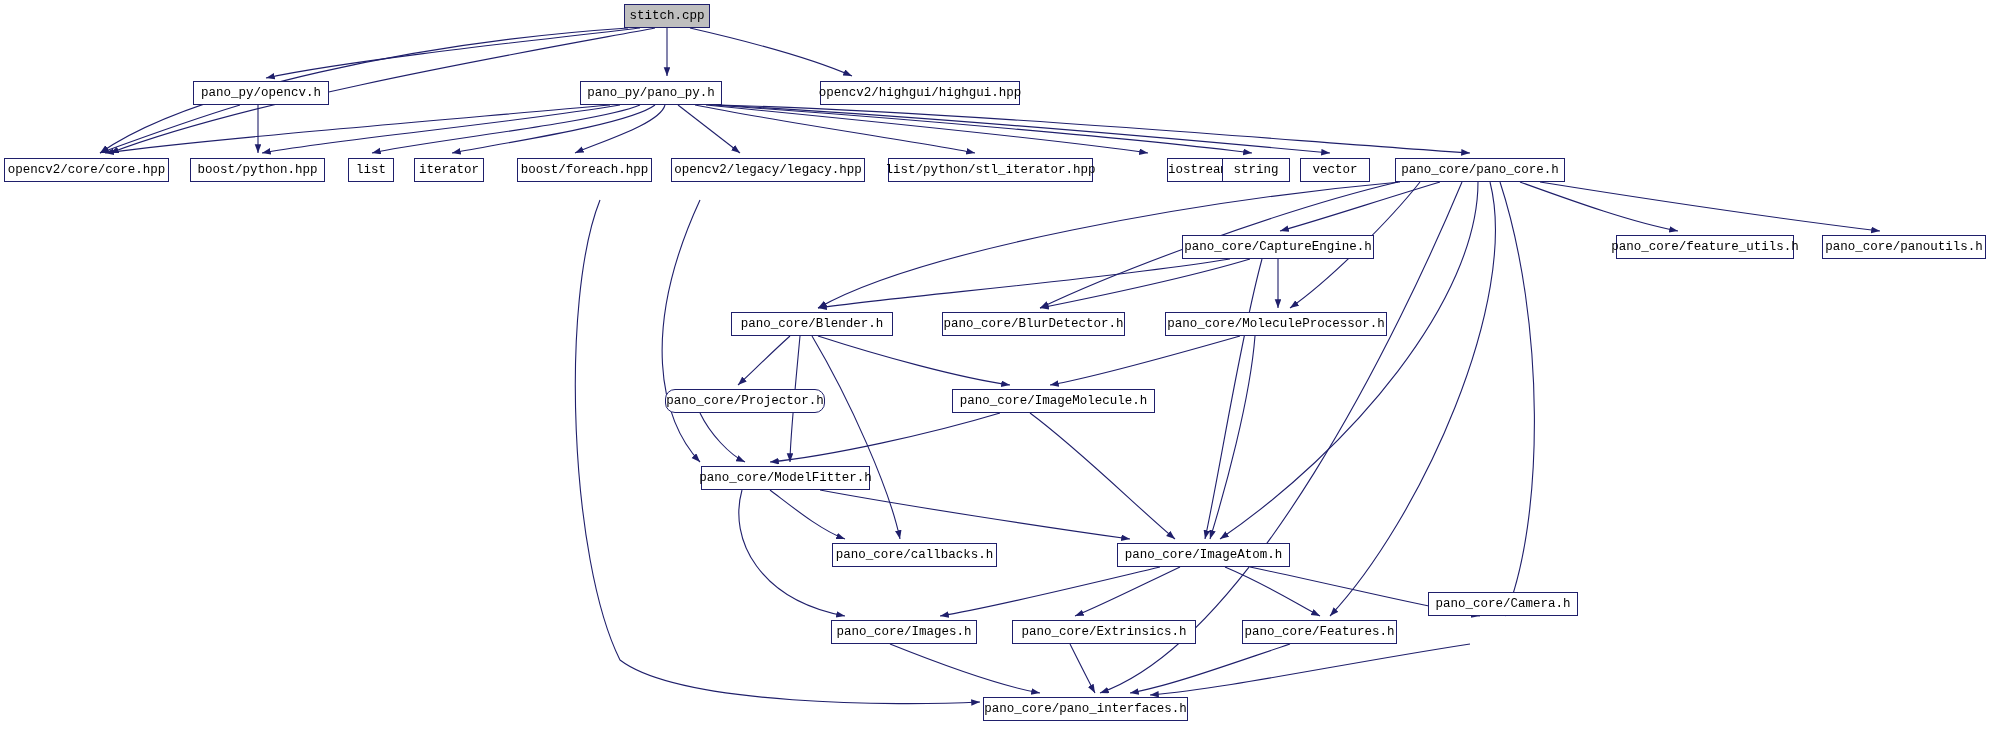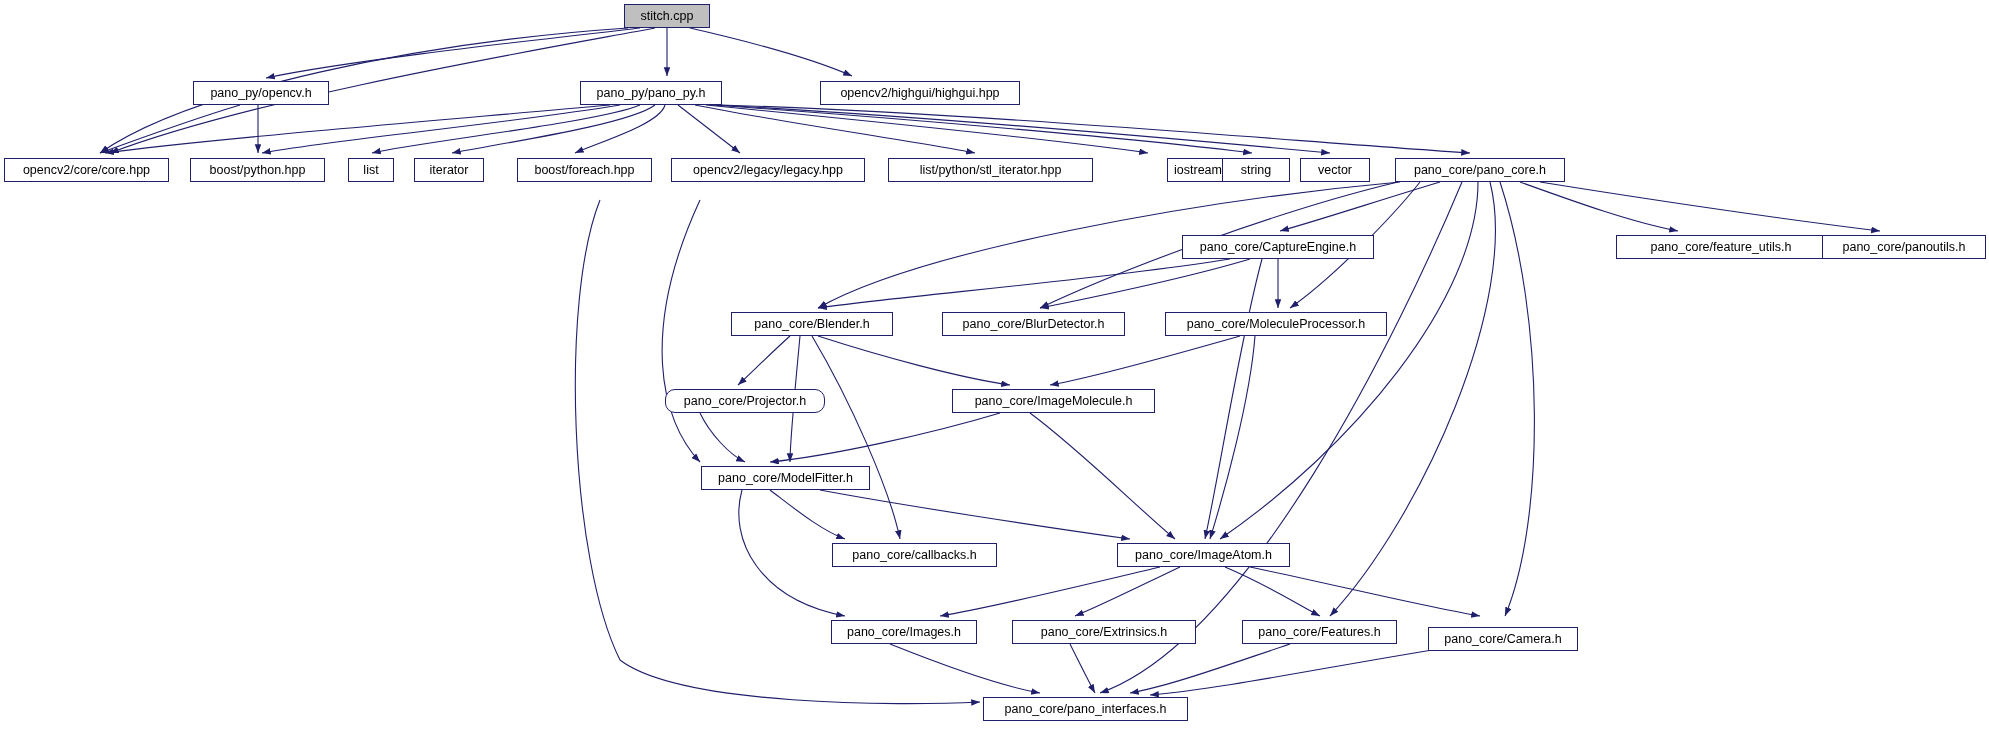--- a/index.html
+++ b/index.html
@@ -30,20 +30,21 @@
     background: #ffffff;
     color: #000000;
     font-size: 12.5px;
     line-height: 1;
     display: flex;
     align-items: center;
     justify-content: center;
     white-space: nowrap;
     padding: 4px 6px;
     height: 24px;
+    font-family: Liberation Mono, monospace;
   }
   .node.root {
     background: #bfbfbf;
   }
 </style>
 </head>
 <body>
 
 <div id="canvas">
   <svg class="edges" viewBox="0 0 1989 736">
@@ -131,29 +132,29 @@
   <div class="node" style="left:190px;top:158px;width:135px;">boost/python.hpp</div>
   <div class="node" style="left:348px;top:158px;width:46px;">list</div>
   <div class="node" style="left:414px;top:158px;width:70px;">iterator</div>
   <div class="node" style="left:505px;top:158px;width:135px;margin-left:12px;">boost/foreach.hpp</div>
   <div class="node" style="left:671px;top:158px;width:194px;">opencv2/legacy/legacy.hpp</div>
   <div class="node" style="left:888px;top:158px;width:205px;">list/python/stl_iterator.hpp</div>
   <div class="node" style="left:1167px;top:158px;width:62px;">iostream</div>
   <div class="node" style="left:1222px;top:158px;width:68px;">string</div>
   <div class="node" style="left:1300px;top:158px;width:70px;">vector</div>
   <div class="node" style="left:1395px;top:158px;width:170px;">pano_core/pano_core.h</div>
-  <div class="node" style="left:1616px;top:235px;width:210px;">pano_core/feature_utils.h</div>
+  <div class="node" style="left:1616px;top:235px;width:178px;">pano_core/feature_utils.h</div>
   <div class="node" style="left:1822px;top:235px;width:164px;">pano_core/panoutils.h</div>
   <div class="node" style="left:1182px;top:235px;width:192px;">pano_core/CaptureEngine.h</div>
   <div class="node" style="left:731px;top:312px;width:162px;">pano_core/Blender.h</div>
   <div class="node" style="left:942px;top:312px;width:183px;">pano_core/BlurDetector.h</div>
   <div class="node" style="left:1165px;top:312px;width:222px;">pano_core/MoleculeProcessor.h</div>
   <div class="node" style="left:665px;top:389px;width:160px;border-radius:10px;">pano_core/Projector.h</div>
   <div class="node" style="left:952px;top:389px;width:203px;">pano_core/ImageMolecule.h</div>
   <div class="node" style="left:701px;top:466px;width:169px;">pano_core/ModelFitter.h</div>
   <div class="node" style="left:832px;top:543px;width:165px;">pano_core/callbacks.h</div>
   <div class="node" style="left:1117px;top:543px;width:173px;">pano_core/ImageAtom.h</div>
   <div class="node" style="left:831px;top:620px;width:146px;">pano_core/Images.h</div>
   <div class="node" style="left:1012px;top:620px;width:184px;">pano_core/Extrinsics.h</div>
   <div class="node" style="left:1242px;top:620px;width:155px;">pano_core/Features.h</div>
-  <div class="node" style="left:1428px;top:627px;width:150px;">pano_core/Camera.h</div>
+  <div class="node" style="left:1428px;top:592px;width:150px;">pano_core/Camera.h</div>
   <div class="node" style="left:983px;top:697px;width:205px;">pano_core/pano_interfaces.h</div>
 </div>
 
 </body></html>

